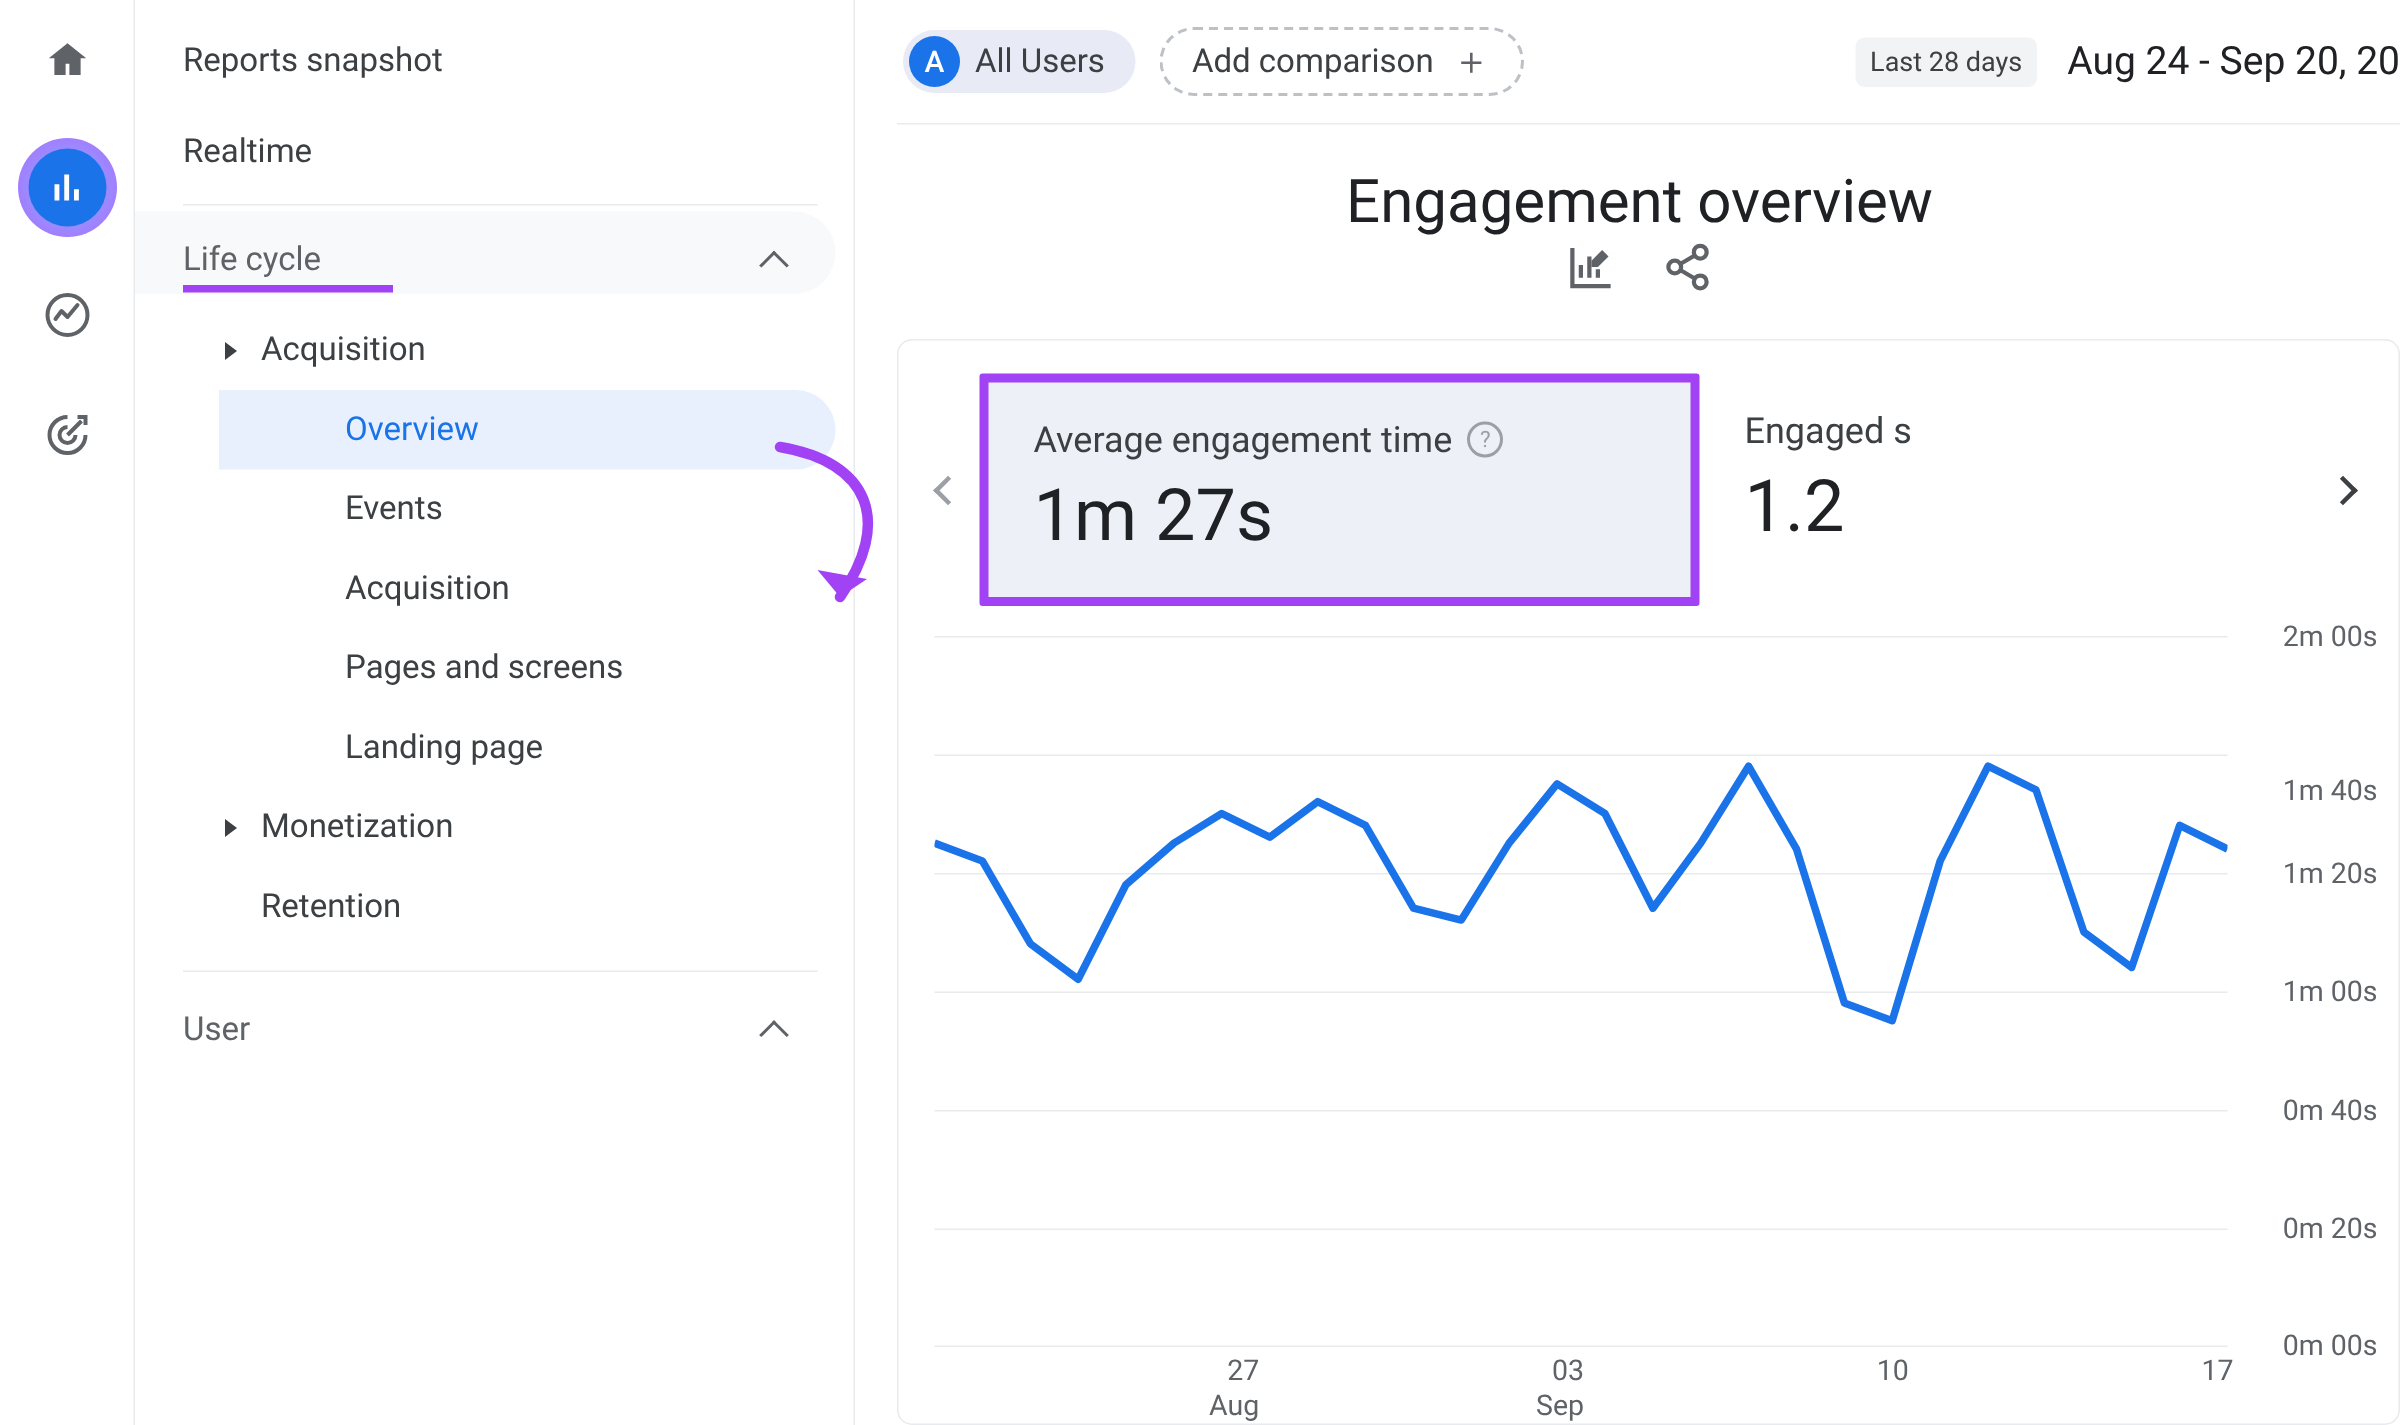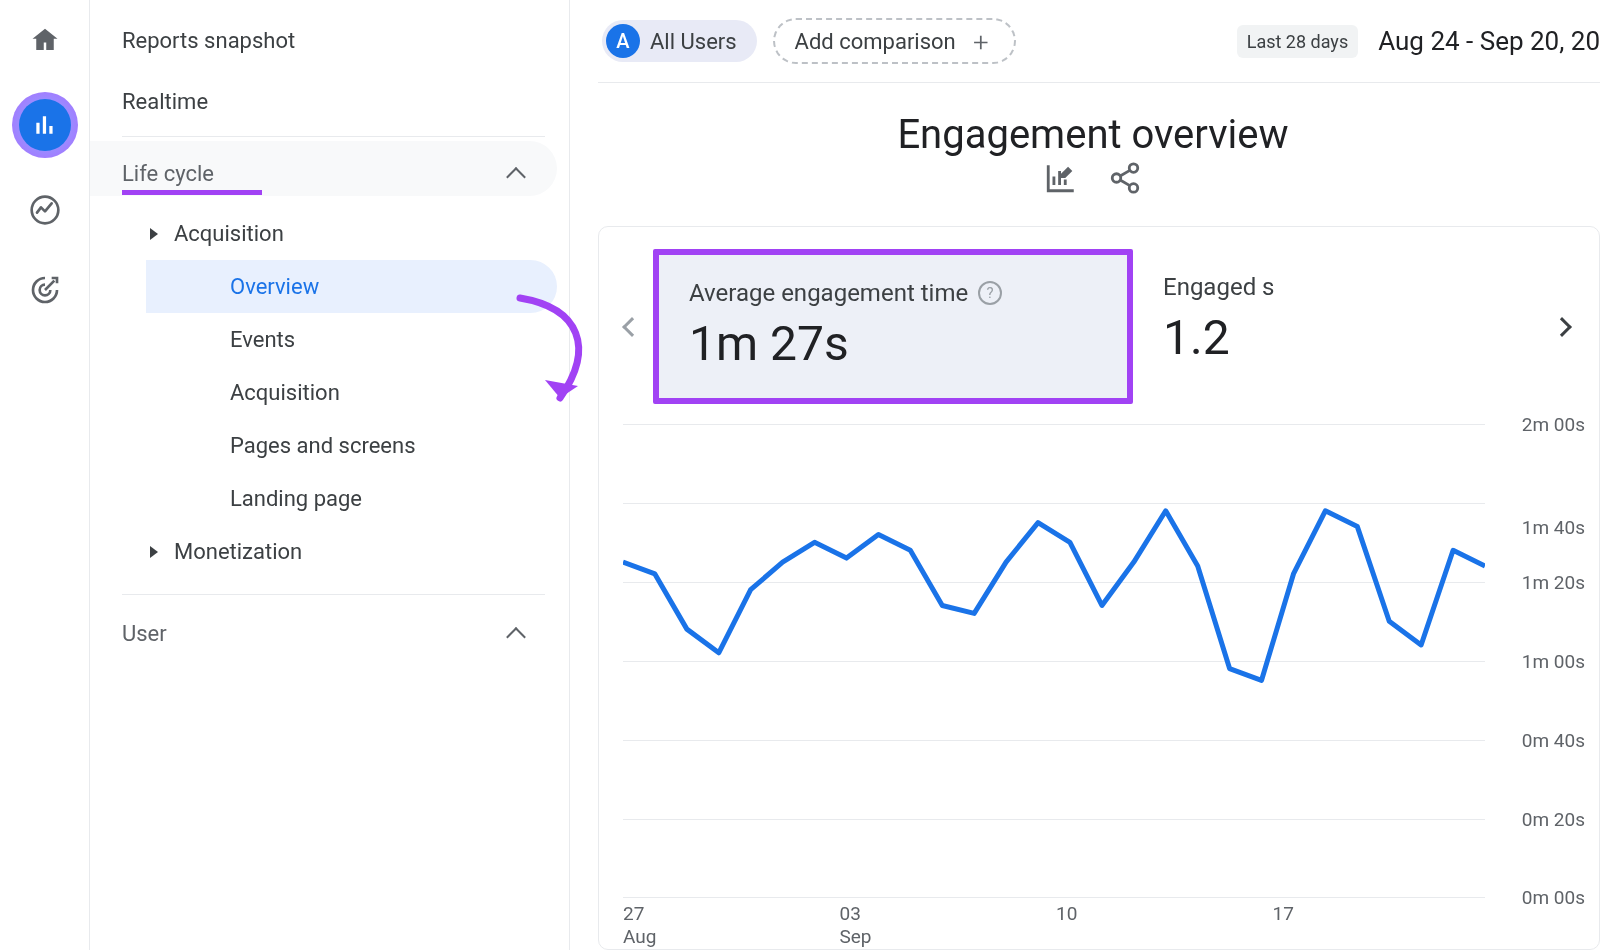--- a/index.html
+++ b/index.html
@@ -268,21 +268,21 @@
     font-size: 19px; color: #5f6368;
     position: relative;
   }
   .y-label { position: absolute; right: 0; transform: translateY(-50%); white-space: nowrap;}
   .gridline { position: absolute; left: 0; right: 0; height: 1px; background: #e8eaed; }
   .x-labels {
     display: flex;
     font-size: 19px; color: #5f6368;
     padding: 6px 110px 0 24px;
   }
-  .x-label { flex: 1; text-align: left; line-height: 1.2; }
+  .x-label { flex: 1; text-align: right; line-height: 1.2; }
 
   svg.line { position: absolute; left: 0; top: 0; width: 100%; height: 100%; }
 </style>
 </head>
 <body>
 
 <div class="icon-rail">
   <div class="rail-btn">
     <svg width="30" height="30" viewBox="0 0 24 24" fill="#5f6368">
         <path d="M12 3 2 11h3v9h6v-6h2v6h6v-9h3z"></path>
@@ -343,20 +343,24 @@
       <div class="nav-item small-gap">
         <span>Pages and screens</span>
       </div>
       <div class="nav-item small-gap">
         <span>Landing page</span>
       </div>
     </div>
     <div class="nav-item small-gap">
       <span class="caret caret-right"></span>
       <span>Monetization</span>
+    </div>
+    <div class="nav-item small-gap">
+      <span style="width:8px"></span>
+      <span>Retention</span>
     </div>
   </div>
 
   <div class="nav-section-divider" style="margin-top:16px"></div>
   <div class="nav-group-header plain">
     <span>User</span>
     <span class="chev-up"></span>
   </div>
 </div>
 

